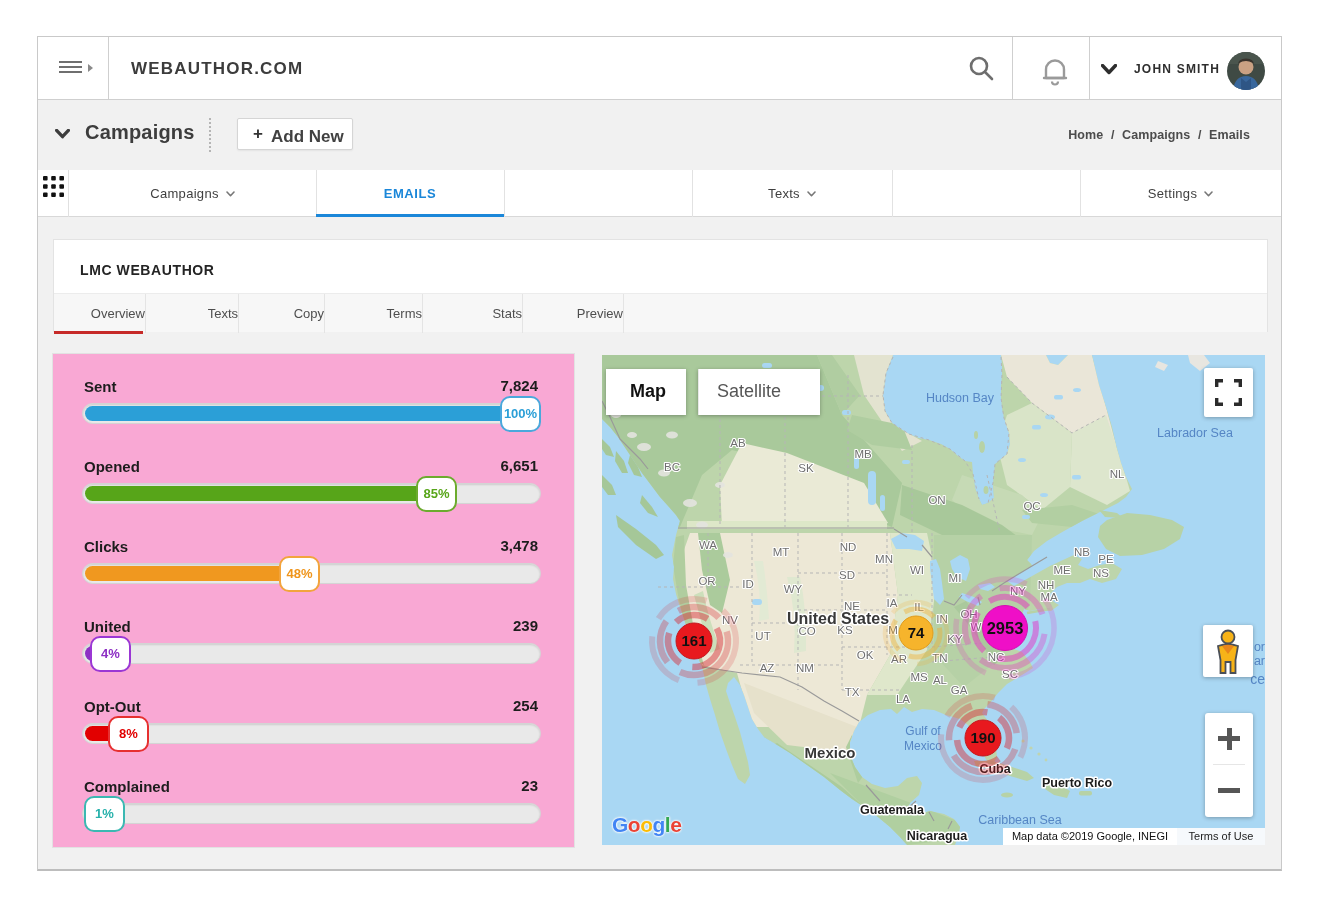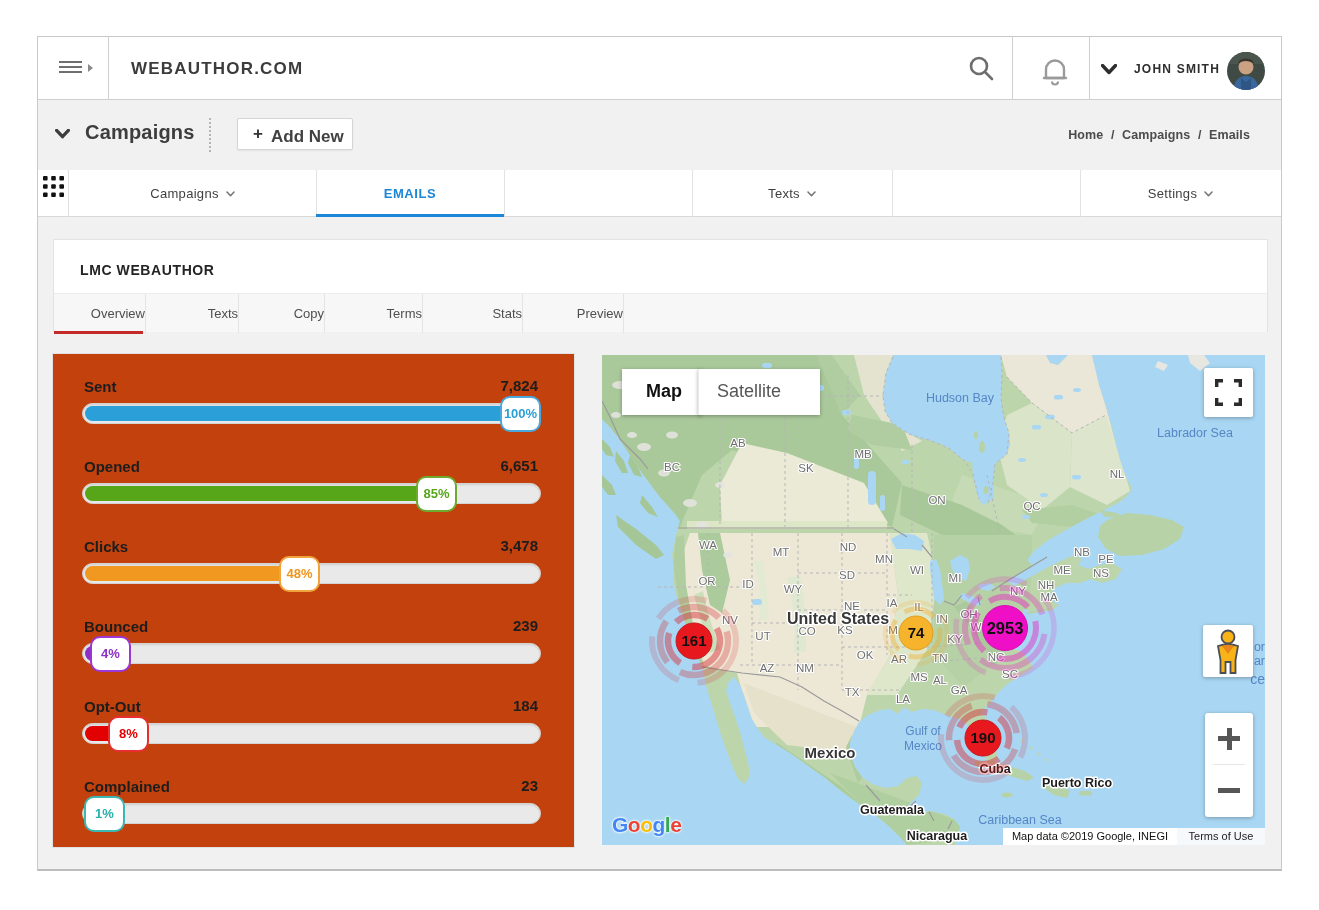--- a/index.html
+++ b/index.html
@@ -28,29 +28,29 @@
 .navtab { position:absolute; top:0; height:47px; line-height:47px; text-align:center; font-size:13px; color:#3f3f3f; letter-spacing:0.3px; }
 .chev2 { margin-left:7px; display:inline-block; vertical-align:1px; }
 #tab-emails { color:#1b87d9; font-weight:bold; letter-spacing:0.6px; }
 #blueline { position:absolute; left:278px; top:44px; width:188px; height:3px; background:#1b87d9; }
 #card { position:absolute; left:15px; top:202px; width:1215px; height:93px; background:#fff; border:1px solid #e3e3e3; }
 #cardtitle { position:absolute; left:26px; top:22px; font-size:14px; font-weight:bold; letter-spacing:0.6px; color:#242424; }
 #cardtabs { position:absolute; left:0px; top:53px; width:1213px; height:39px; background:#f7f7f7; border-top:1px solid #ececec; }
 .ctab { position:absolute; top:0; height:39px; line-height:39px; text-align:right; font-size:13px; color:#4e4e4e; }
 .ctabdiv { position:absolute; top:0; width:1px; height:39px; background:#e4e4e4; }
 #redline { position:absolute; left:0px; top:37px; width:89px; height:3px; background:#c62a28; }
-#barspanel { position:absolute; left:52px; top:353px; width:523px; height:495px; background:#c2410c; border:1px solid #e2e2e2; }
+#barspanel { position:absolute; left:52px; top:353px; width:523px; height:495px; background:#f9a8d4; border:1px solid #e2e2e2; }
 .blabel { position:absolute; left:31px; font-size:15px; font-weight:bold; color:#1d1d1d; }
 .bvalue { position:absolute; right:36px; font-size:15px; font-weight:bold; color:#1d1d1d; }
 .btrack { position:absolute; left:29px; width:459px; height:21px; background:#e9e9e9; border:1px solid #d4d4d4; border-radius:11px; box-shadow:inset 0 1px 2px rgba(0,0,0,0.12); }
 .bfill { position:absolute; left:2px; top:2px; height:15px; border-radius:8px; }
 .bbadge { position:absolute; width:41px; height:36px; background:#fff; border-radius:10px; border:2px solid; text-align:center; line-height:32px; font-size:13px; font-weight:bold; }
 #mappanel { position:absolute; left:602px; top:355px; width:663px; height:490px; background:#a9d7f3; overflow:hidden; }
 .gmbtn { position:absolute; background:#fff; box-shadow:0 1px 4px rgba(0,0,0,0.3); }
-#btn-map { left:20px; top:14px; width:80px; height:46px; z-index:5;}
+#btn-map { left:4px; top:14px; width:80px; height:46px; z-index:5;}
 #btn-sat { left:96px; top:14px; width:122px; height:46px; z-index:5; box-shadow:0 1px 4px rgba(0,0,0,0.3); border-left:1px solid #e8e8e8;}
 #btn-map .t { position:absolute; left:0; width:84px; text-align:center; top:12px; font-size:18px; font-weight:bold; color:#111; }
 #btn-sat .t { position:absolute; left:0; width:100px; text-align:center; top:12px; font-size:18px; color:#565656; }
 #btn-fs { left:602px; top:13px; width:49px; height:49px; z-index:5; border-radius:2px;}
 #btn-peg { left:601px; top:270px; width:50px; height:52px; z-index:5; border-radius:2px;}
 #zoomctl { left:603px; top:358px; width:48px; height:104px; z-index:5; border-radius:3px;}
 #attrib { position:absolute; right:88px; bottom:0; height:17px; background:#ffffff; color:#111; font-size:11px; padding:2px 9px 0 9px; z-index:6;}
 #terms { position:absolute; right:0; bottom:0; height:17px; width:88px; background:#f6f9fc; color:#222; font-size:11px; padding:2px 0 0 0; text-align:center; z-index:6;}
 #glogo { position:absolute; left:10px; bottom:8px; z-index:6; font-size:21px; font-weight:bold; letter-spacing:-0.5px; text-shadow:0 0 2px #fff,0 0 2px #fff,0 0 3px #fff; }
 </style>
@@ -175,28 +175,28 @@
   <div class="btrack" style="top:129px">
         <div class="bfill" style="width:352px;background:#57a519"></div>
       </div>
   <div class="bbadge" style="left:363px;top:122px;border-color:#6cab2e;color:#57a519">85%</div>
   <div class="blabel" style="top:184px">Clicks</div>
       <div class="bvalue" style="top:183px">3,478</div>
   <div class="btrack" style="top:209px">
         <div class="bfill" style="width:216px;background:#f0981f"></div>
       </div>
   <div class="bbadge" style="left:226px;top:202px;border-color:#f2a43c;color:#ef941a">48%</div>
-  <div class="blabel" style="top:264px">Bounced</div>
+  <div class="blabel" style="top:264px">United</div>
       <div class="bvalue" style="top:263px">239</div>
   <div class="btrack" style="top:289px">
         <div class="bfill" style="width:18px;background:#8d2fc4"></div>
       </div>
   <div class="bbadge" style="left:37px;top:282px;border-color:#9b37d4;color:#8d2fc4">4%</div>
   <div class="blabel" style="top:344px">Opt-Out</div>
-      <div class="bvalue" style="top:343px">184</div>
+      <div class="bvalue" style="top:343px">254</div>
   <div class="btrack" style="top:369px">
         <div class="bfill" style="width:46px;background:#e20000"></div>
       </div>
   <div class="bbadge" style="left:55px;top:362px;border-color:#e63030;color:#e20000">8%</div>
   <div class="blabel" style="top:424px">Complained</div>
       <div class="bvalue" style="top:423px">23</div>
   <div class="btrack" style="top:449px">
         <div class="bfill" style="width:13px;background:#27b1ab"></div>
       </div>
   <div class="bbadge" style="left:31px;top:442px;border-color:#3bb8b2;color:#27b1ab">1%</div>

